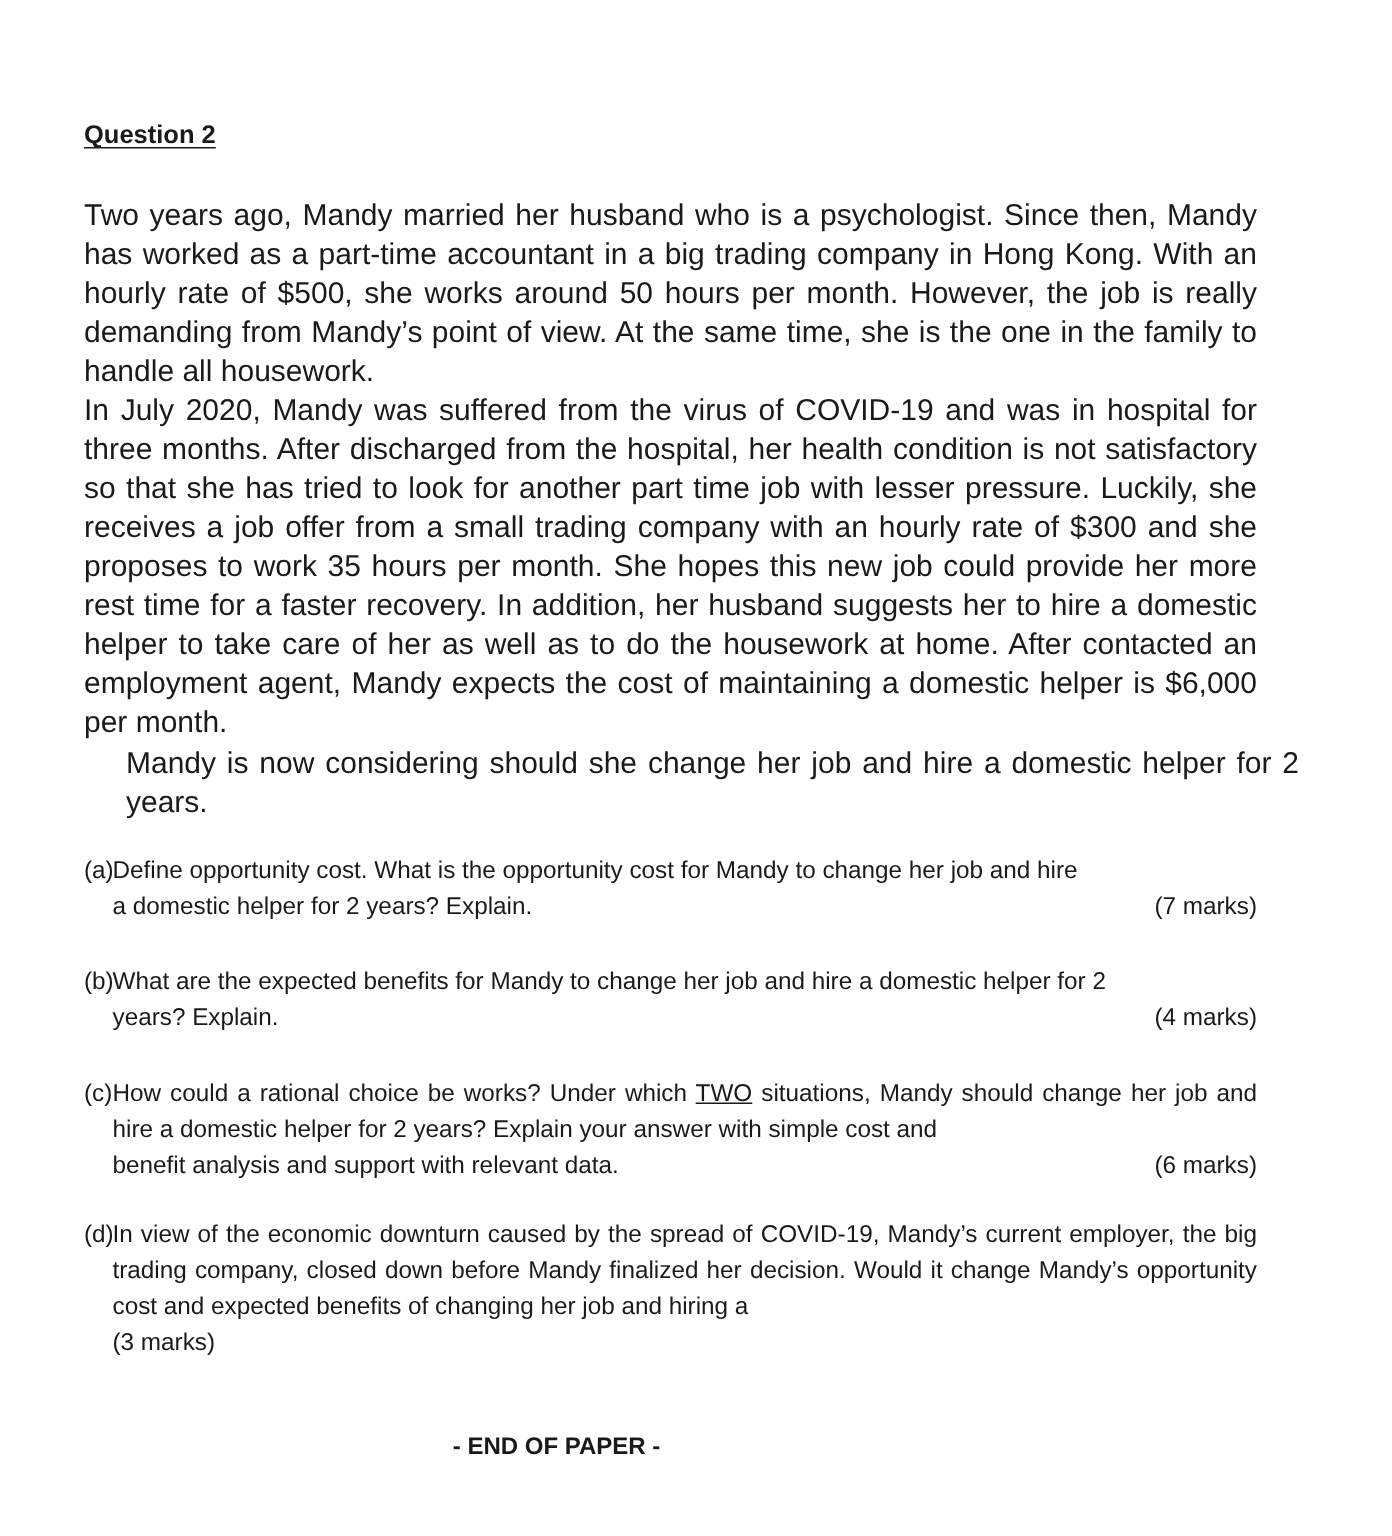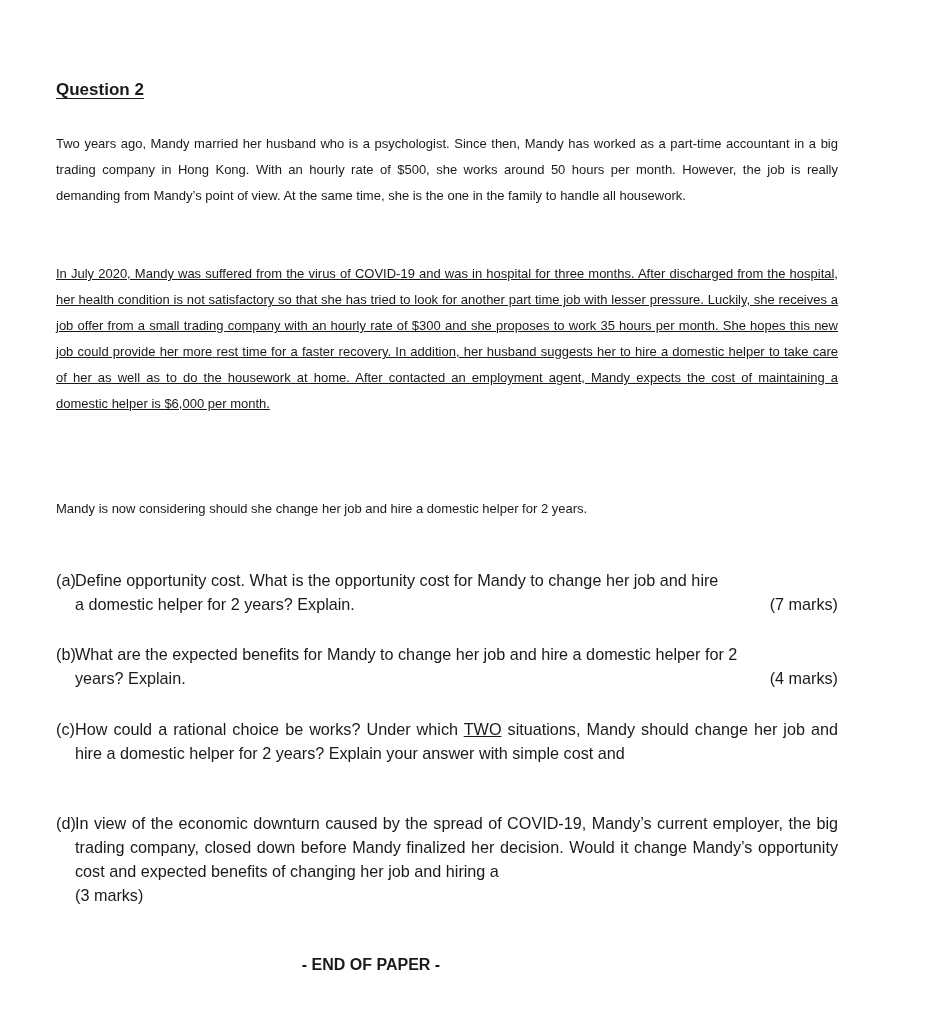--- a/index.html
+++ b/index.html
@@ -1,25 +1,25 @@
 <!DOCTYPE html>
 <html><head>
 <meta charset="utf-8">
 <style>
   html, body { margin:0; padding:0; background:#ffffff; }
   body { width:928px; height:1024px; position:relative; overflow:hidden;
          font-family:"Liberation Sans", sans-serif; color:#1a1a1a; }
   .page { position:absolute; left:0; top:12px; width:928px; height:1024px; }
   .title { position:absolute; left:56px; top:68px; font-size:17px; font-weight:bold;
            text-decoration:underline; text-underline-offset:3px; }
-  .para { position:absolute; left:56px; width:782px; font-size:13px; line-height:26px;
+  .para { position:absolute; left:56px; width:782px; font-size:20px; line-height:26px;
           text-align:justify; }
   .p1 { top:119px; }
-  .p2 { top:249px;text-decoration:underline; }
-  .p3 { top:484px; }
+  .p2 { top:249px; }
+  .p3 { top:484px;margin-left:28px; }
   .q { position:absolute; left:56px; width:782px; font-size:16.2px; line-height:24px; }
   .q .lbl { position:absolute; left:0; top:0; width:40px; }
   .q .txt { margin-left:19px; text-align:justify; }
   .q .last { display:flex; justify-content:space-between;align-items:flex-end; }
   .qa { top:556px; }
   .qb { top:630px; }
   .qc { top:705px; }
   .qd { top:799px; }
   .u { text-decoration:underline; }
   .end { position:absolute; left:0; width:742px; top:944px; text-align:center;
@@ -54,20 +54,24 @@
         <span>years?  Explain.</span>
         <span>(4 marks)</span>
       </div>
     </div>
   </div>
 
   <div class="q qc">
     <span class="lbl">(c)</span>
     <div class="txt">
       <div><span>How could a rational choice be works?  Under which </span><span class="u">TWO</span><span> situations, Mandy should change her job and hire a domestic helper for 2 years?  Explain your answer with simple cost and</span></div>
+      <div class="last">
+        <span>benefit analysis and support with relevant data.</span>
+        <span>(6 marks)</span>
+      </div>
     </div>
   </div>
 
   <div class="q qd">
     <span class="lbl">(d)</span>
     <div class="txt">
       <div>In view of the economic downturn caused by the spread of COVID-19, Mandy’s current employer, the big trading company, closed down before Mandy finalized her decision.  Would it change Mandy’s opportunity cost and expected benefits of changing her job and hiring a</div>
       <div class="last">
         <span>(3 marks)</span>
       </div>

